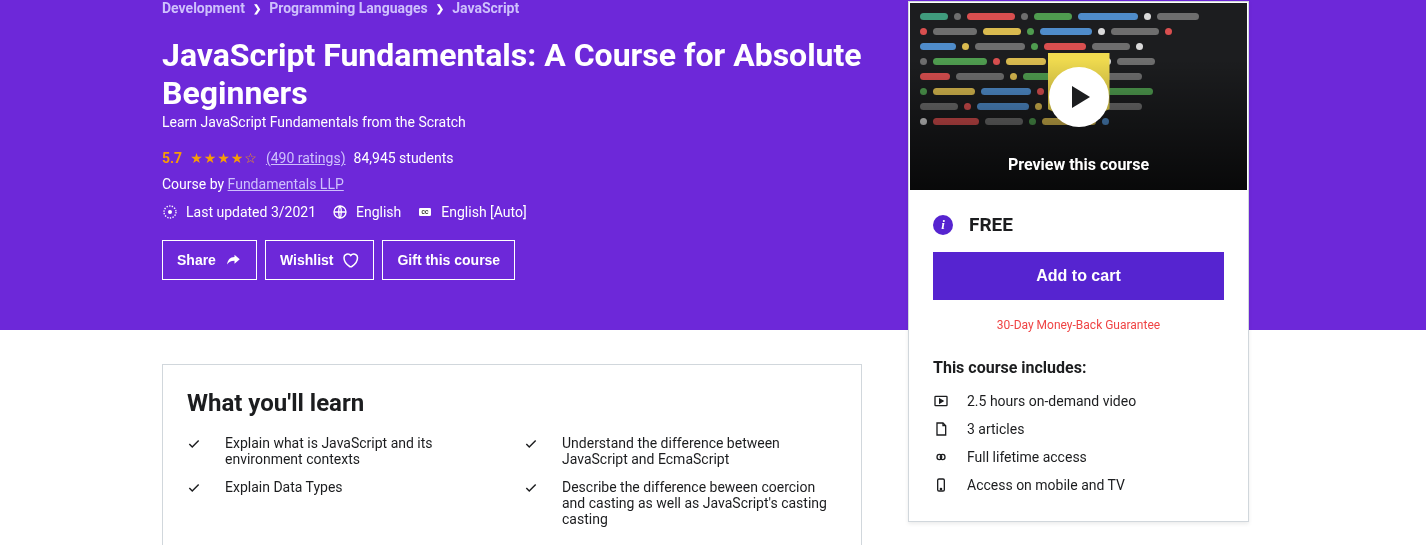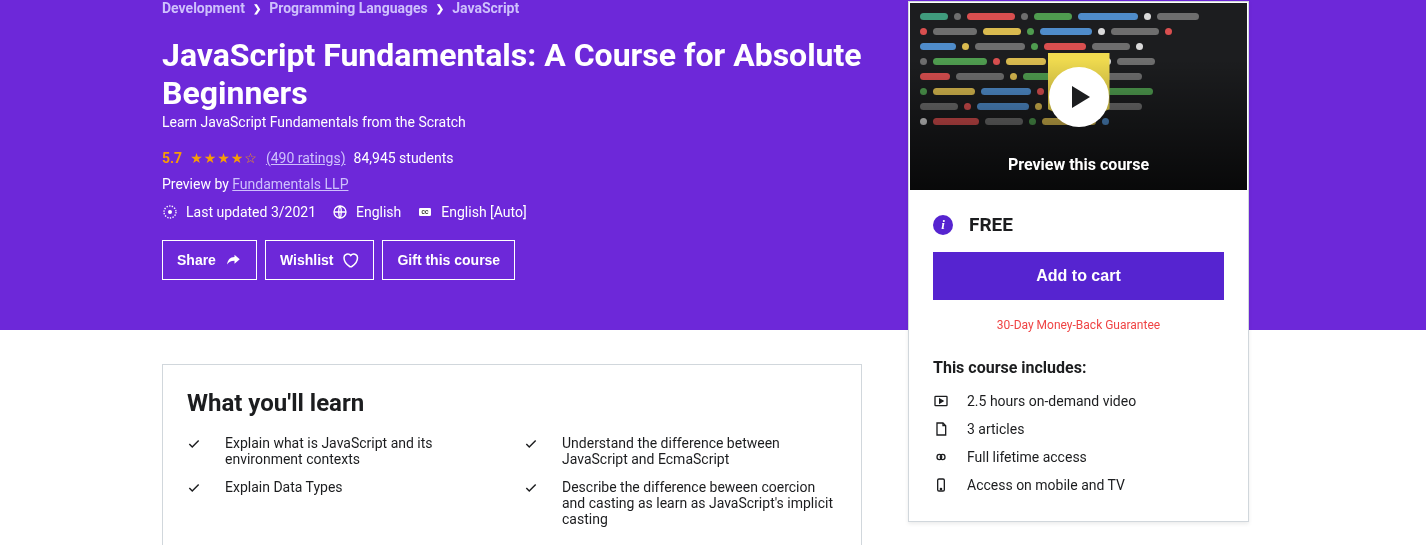--- a/index.html
+++ b/index.html
@@ -330,21 +330,21 @@
     <div class="subtitle">Learn JavaScript Fundamentals from the Scratch</div>
 
     <div class="rating-row">
       <span class="rating-value">5.7</span>
       <span class="stars">★★★★☆</span>
       <span class="rating-count">(490 ratings)</span>
       <span class="students">84,945 students</span>
     </div>
 
     <div class="creator-row">
-      <span>Preview by </span><a href="#" class="creator-link">Fundamentals LLP</a>
+      <span>Course by </span><a href="#" class="creator-link">Fundamentals LLP</a>
     </div>
 
     <div class="meta-row">
       <div class="meta-item">
         <span class="meta-icon">
           <svg viewBox="0 0 24 24" width="16" height="16" fill="#fff">
               <circle cx="12" cy="12" r="9" fill="none" stroke="#fff" stroke-width="2" stroke-dasharray="2 2"></circle>
               <circle cx="12" cy="12" r="3" fill="#fff"></circle>
             </svg>
         </span>
@@ -408,21 +408,21 @@
         <div class="learn-item">
           <svg class="learn-check" viewBox="0 0 24 24" fill="none" stroke="#1c1d1f" stroke-width="2.5">
               <path d="M4 12l5 5L20 6"></path>
             </svg>
           <span>Explain Data Types</span>
         </div>
         <div class="learn-item">
           <svg class="learn-check" viewBox="0 0 24 24" fill="none" stroke="#1c1d1f" stroke-width="2.5">
               <path d="M4 12l5 5L20 6"></path>
             </svg>
-          <span>Describe the difference beween coercion and casting as learn as JavaScript's implicit casting</span>
+          <span>Describe the difference beween coercion and casting as well as JavaScript's casting casting</span>
         </div>
       </div>
     </div>
   </div>
 
   <div class="sidebar-card">
     <div class="preview-box">
       <div class="preview-bg">
         <div class="preview-bg-row">
             <span class="pill" style="width:28px;background:#4a8"></span>

